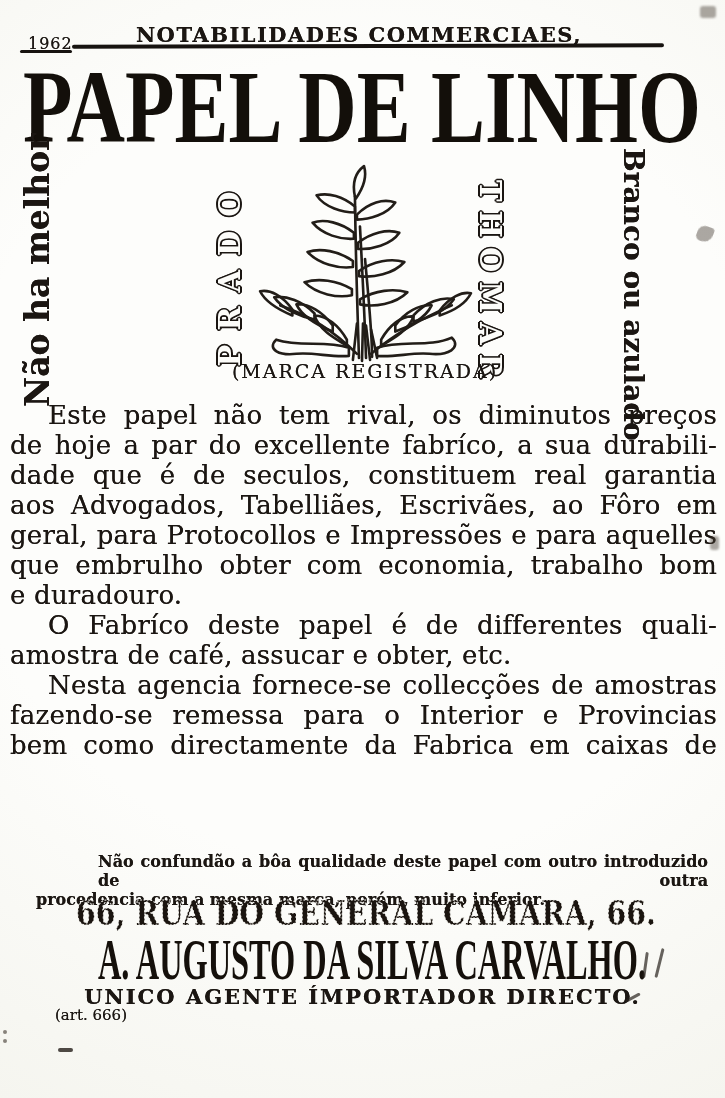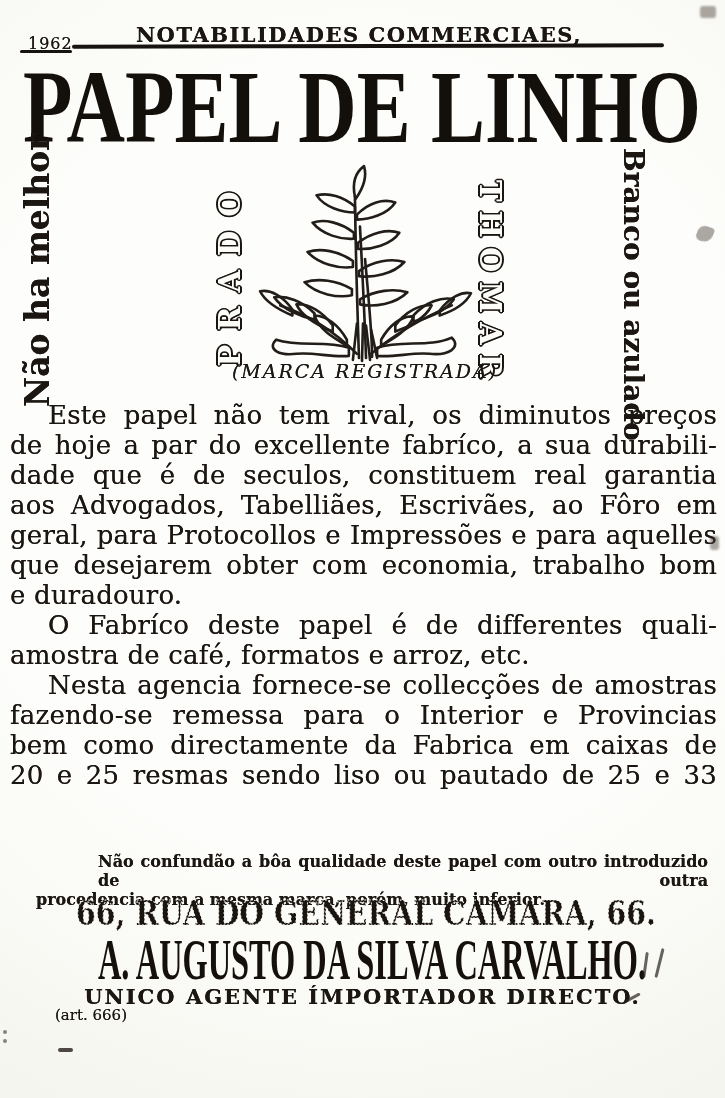--- a/index.html
+++ b/index.html
@@ -49,21 +49,21 @@
     color:#fcfcf9;
     text-shadow:1.6px 0 #1b1612,-1.6px 0 #1b1612,0 1.6px #1b1612,0 -1.6px #1b1612,
                 1.1px 1.1px #1b1612,-1.1px -1.1px #1b1612,1.1px -1.1px #1b1612,-1.1px 1.1px #1b1612;
   }
   .bleft{left:135px;top:252px;width:190px;letter-spacing:14px;transform:rotate(-90deg);}
   .bright{left:395px;top:255px;width:190px;letter-spacing:9px;transform:rotate(90deg);}
   .plant{position:absolute;left:252px;top:162px;}
   .plant path{stroke:#221d18;stroke-width:2.6;fill:none;stroke-linejoin:round;stroke-linecap:round;}
   .caption{
     position:absolute;left:225px;top:360px;width:280px;text-align:center;
-    font-size:19px;letter-spacing:2px;text-shadow:0 0 .5px rgba(20,16,12,.8);font-style:italic;
+    font-size:19px;letter-spacing:2px;text-shadow:0 0 .5px rgba(20,16,12,.8);
   }
   
   .body{
     position:absolute;left:10px;top:400px;width:707px;
     font-size:26px;line-height:30px;
     text-shadow:0 0 .5px rgba(22,17,13,.85);
     letter-spacing:.2px;
   }
   .bl{white-space:normal;}
   .jl{text-align:justify;text-align-last:justify;}
@@ -157,28 +157,27 @@
   </svg>
 
   <div class="caption">(MARCA REGISTRADA)</div>
 
   <div class="body">
     <div class="bl jl ind">Este papel não tem rival, os diminutos preços</div>
     <div class="bl jl">de hoje a par do excellente fabríco, a sua durabili-</div>
     <div class="bl jl">dade que é de seculos, constituem real garantia</div>
     <div class="bl jl">aos Advogados, Tabelliães, Escrivães, ao Fôro em</div>
     <div class="bl jl">geral, para Protocollos e Impressões e para aquelles</div>
-    <div class="bl jl">que desejarem obter com economia, trabalho bom</div>
+    <div class="bl jl">que embrulho obter com economia, trabalho bom</div>
     <div class="bl last">e duradouro.</div>
     <div class="bl jl ind">O Fabríco deste papel é de differentes quali-</div>
-    <div class="bl last">amostra de café, formatos e arroz, etc.</div>
+    <div class="bl last">amostra de café, assucar e obter, etc.</div>
     <div class="bl jl ind">Nesta agencia fornece-se collecções de amostras</div>
     <div class="bl jl">fazendo-se remessa para o Interior e Provincias</div>
     <div class="bl jl">bem como directamente da Fabrica em caixas de</div>
-    <div class="bl jl">20 e 25 resmas sendo liso ou pautado de 25 e 33</div>
   </div>
 
   <div class="disclaimer">
     <div class="bl jl ind">Não confundão a bôa qualidade deste papel com outro  introduzido  de outra</div>
     <div class="bl last">procedencia com a mesma marca, porém, muito inferior.</div>
   </div>
 
   <svg class="addr-svg" width="725" height="44">
     <text x="366" y="33" text-anchor="middle" font-size="34" textLength="580" lengthAdjust="spacingAndGlyphs">66, RUA DO GENERAL CAMARA, 66.</text>
   </svg>

